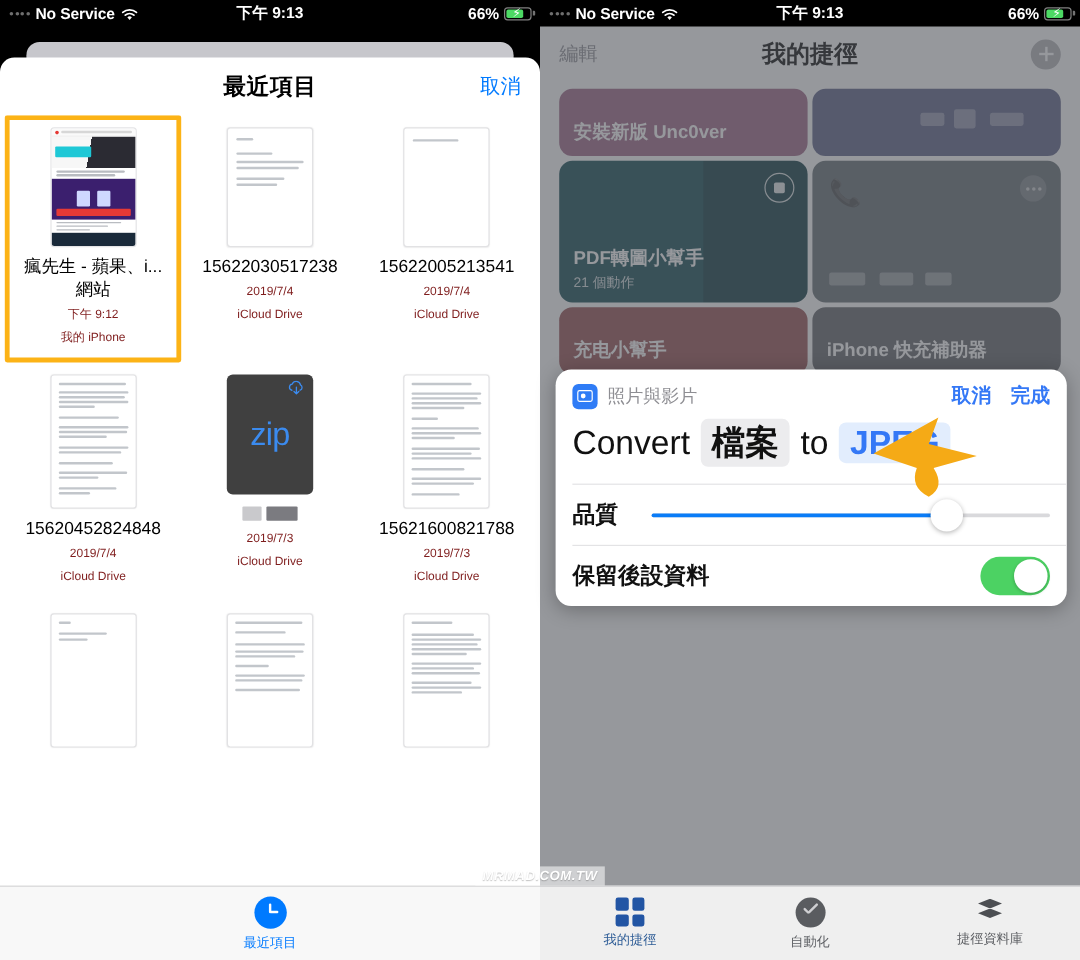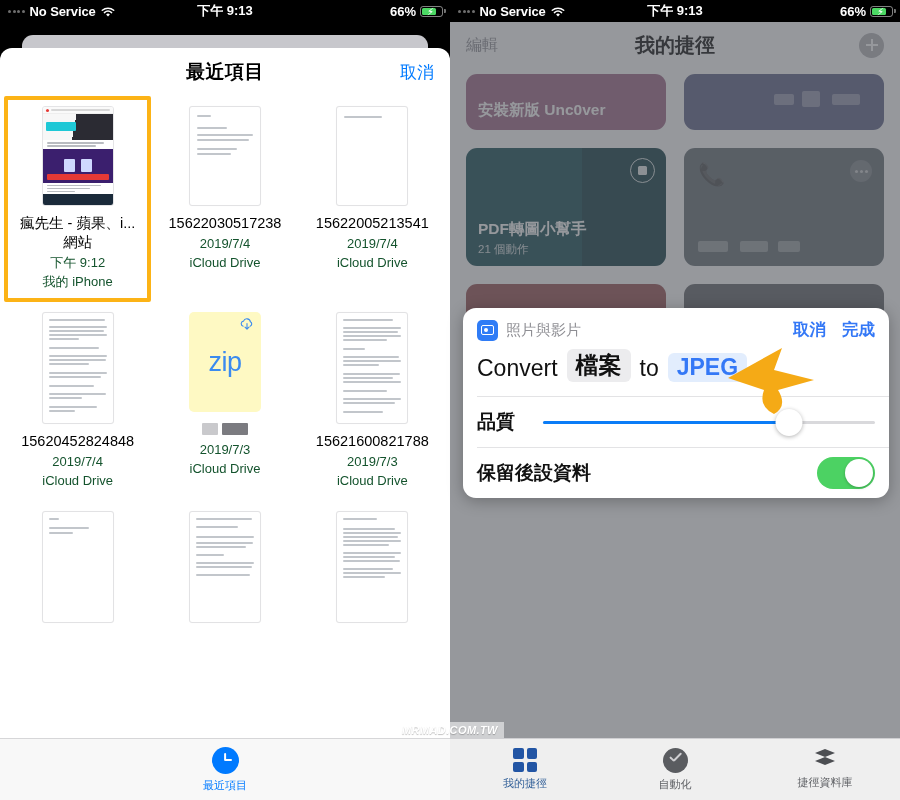--- a/index.html
+++ b/index.html
@@ -81,21 +81,21 @@
   .file-cell.selected { outline: 4px solid #fcb316; outline-offset: -4px; border-radius: 2px; }
   .thumb {
     width: 72px; height: 100px; background: #fff;
     border: 1px solid #e2e2e4; border-radius: 3px;
     position: relative; overflow: hidden; flex-shrink: 0;
     box-shadow: 0 0 1px rgba(0,0,0,.06);
   }
   .thumb.tall { height: 112px; }
   .fakeline { position: absolute; background: #c2c6cb; height: 1.5px; border-radius: 1px; }
   .zip-thumb {
-    width: 72px; height: 100px; background: #fef9c3; border-radius: 5px;
+    width: 72px; height: 100px; background: #404040; border-radius: 5px;
     display: flex; align-items: center; justify-content: center; position: relative;
   }
   .zip-text { font-size: 27px; color: #3b8bef; letter-spacing: -.5px; }
   .cloud-dl { position: absolute; top: 5px; right: 6px; width: 16px; height: 13px; }
   .web-thumb {
     width: 72px; height: 100px; background: #fff; border: 1px solid #e4e4e6;
     border-radius: 3px; overflow: hidden; display: flex; flex-direction: column;
   }
   .wt-bar { height: 7px; background: #fafafa; border-bottom: 1px solid #eee; display:flex; align-items:center; padding:0 3px; gap:2px;}
   .wt-dot { width:3px;height:3px;border-radius:50%;background:#e53935;}
@@ -106,21 +106,21 @@
   .wt-txt i { height:1.5px;background:#b9bcc1;display:block;border-radius:1px;}
   .wt-purple { height:34px;background:#3b1f6e;position:relative;display:flex;align-items:center;justify-content:center;gap:6px;}
   .wt-pic { width:11px;height:13px;background:#cfd8ff;border-radius:1px;}
   .wt-band { position:absolute;bottom:3px;left:4px;right:4px;height:6px;background:#e53935;border-radius:1px;}
   .wt-foot { flex:1;background:#1a2a3a;}
 
   .fname {
     margin-top: 8px; font-size: 14.5px; color: #000; text-align: center;
     line-height: 19px; word-break: break-all; max-width: 118px;
   }
-  .fmeta { font-size: 13px; color: #14532d; text-align: right; line-height: 17px; margin-top: 2px; }
+  .fmeta { font-size: 10px; color: #7f1d1d; text-align: right; line-height: 17px; margin-top: 2px; }
   .redact { display:inline-block; height:12px; background:#c9c9cc; vertical-align:-1px; border-radius:1px; }
   .redact.dark { background:#7b7b80; }
 
   .tabbar {
     height: 62px; flex-shrink: 0; background: #f8f8f8;
     border-top: 1px solid #d6d6d8; display: flex; align-items: center;
   }
   .tabitem { flex: 1; display: flex; flex-direction: column; align-items: center; gap: 4px; }
   .tab-lbl { font-size: 11px; }
   .tab-lbl.active { color: #007aff; }
@@ -136,21 +136,21 @@
   .panel-right { position: relative; width: 450px; height: 800px; background: #000; overflow: hidden; }
   .sc-app { position: absolute; top: 22px; left: 0; right: 0; bottom: 0; background: #fff; overflow: hidden; }
   .dimmer { position: absolute; top: 22px; left: 0; right: 0; bottom: 0; background: rgba(74,78,84,.58); z-index: 20; }
   .sc-nav { height: 46px; display: flex; align-items: center; padding: 0 16px; position: relative; }
   .sc-edit { font-size: 16px; color: #9a9aa0; }
   .sc-title { position: absolute; left: 0; right: 0; text-align: center; font-size: 20px; font-weight: bold; color: #1b1b1b; }
   .sc-plus { margin-left: auto; width: 25px; height: 25px; border-radius: 50%; background: #b9b9bd; position: relative; }
   .sc-plus:before { content:""; position:absolute; left:50%; top:50%; width:12px; height:2px; background:#fff; transform:translate(-50%,-50%); }
   .sc-plus:after { content:""; position:absolute; left:50%; top:50%; width:2px; height:12px; background:#fff; transform:translate(-50%,-50%); }
 
-  .sc-grid { padding: 6px 16px; display: grid; grid-template-columns: 1fr 1fr; gap: 18px; }
+  .sc-grid { padding: 6px 16px; display: grid; grid-template-columns: 1fr 1fr; gap: 4px; }
   .sc-card {
     height: 56px; border-radius: 11px; padding: 9px 12px;
     display: flex; align-items: flex-end; color: #fff;
     font-size: 15.5px; font-weight: bold; position: relative; overflow: hidden;
   }
   .sc-card.big { height: 118px; }
   .sc-card .sub { font-size: 11.5px; font-weight: normal; opacity: .82; margin-top: 2px; }
   .sc-card .stackcol { display: flex; flex-direction: column; }
   .card-split { position: absolute; top:0; bottom:0; right:0; width: 42%; background: rgba(0,0,0,.17); }
   .runbtn {
@@ -210,22 +210,22 @@
     width: 21px; height: 21px; border-radius: 5px; background: #2f7cf6;
     position: relative; flex-shrink: 0; margin-right: 8px;
     display: flex; align-items: center; justify-content: center;
   }
   .m-appicon i { width: 13px; height: 10px; border: 1.4px solid #fff; border-radius: 2px; display:block; position:relative;}
   .m-appicon i:after { content:""; position:absolute; left:1.5px; top:1.5px; width:4px;height:4px;border-radius:50%;background:#fff;}
   .m-appname { font-size: 15px; color: #8e8e93; }
   .m-actions { margin-left: auto; display: flex; gap: 16px; }
   .m-btn { font-size: 16.5px; color: #3478f6; font-weight: bold; }
   .m-row-convert {
-    display: flex; align-items: flex-end; gap: 9px; flex-wrap: wrap;
-    padding: 2px 14px 14px; font-size: 23px; color: #111;
+    display: flex; align-items: center; gap: 9px; flex-wrap: wrap;
+    padding: 2px 14px 14px; font-size: 28px; color: #111;
   }
   .pill-gray { background: #ececee; border-radius: 6px; padding: 1px 9px; font-weight: bold; color: #111; }
   .pill-blue { background: #e2edfd; border-radius: 6px; padding: 1px 9px; color: #3478f6; font-weight: bold; }
   .m-sep { height: 1px; background: #e3e3e5; margin-left: 14px; }
   .m-row {
     display: flex; align-items: center; padding: 0 14px; height: 50px;
   }
   .m-label { font-size: 19px; color: #111; font-weight: bold; }
   .slider { flex: 1; margin-left: 28px; position: relative; height: 30px; display:flex; align-items:center;}
   .s-track { position: absolute; left: 0; right: 0; height: 3px; background: #d9d9dc; border-radius: 2px; }

